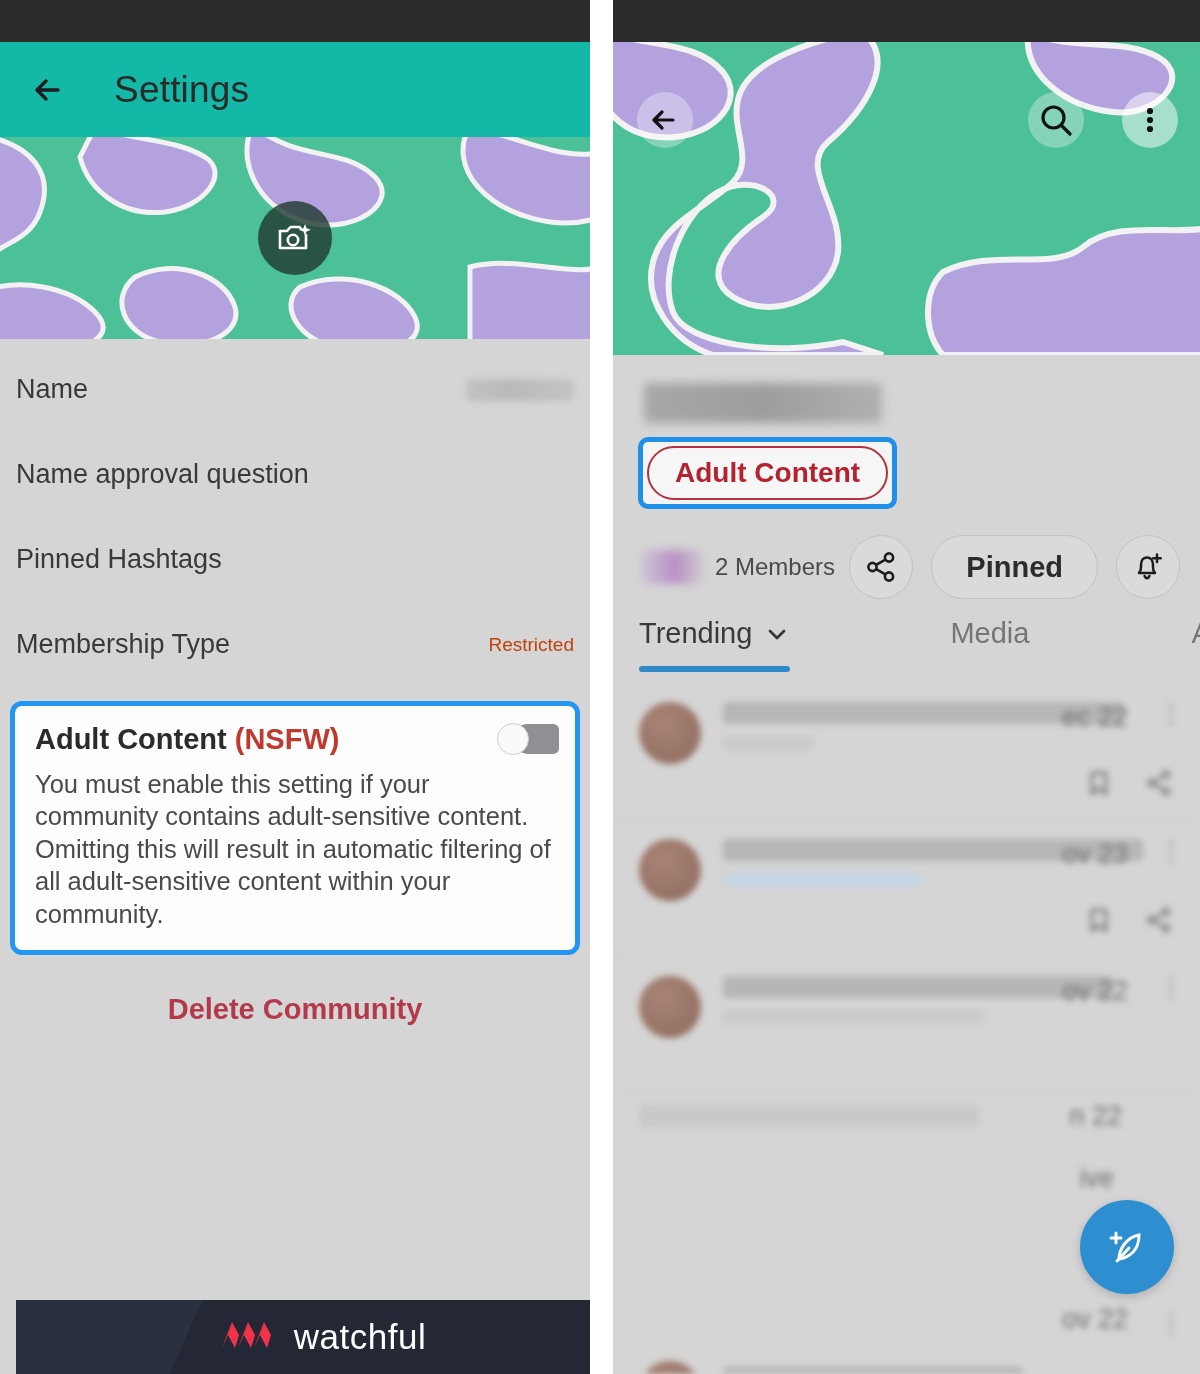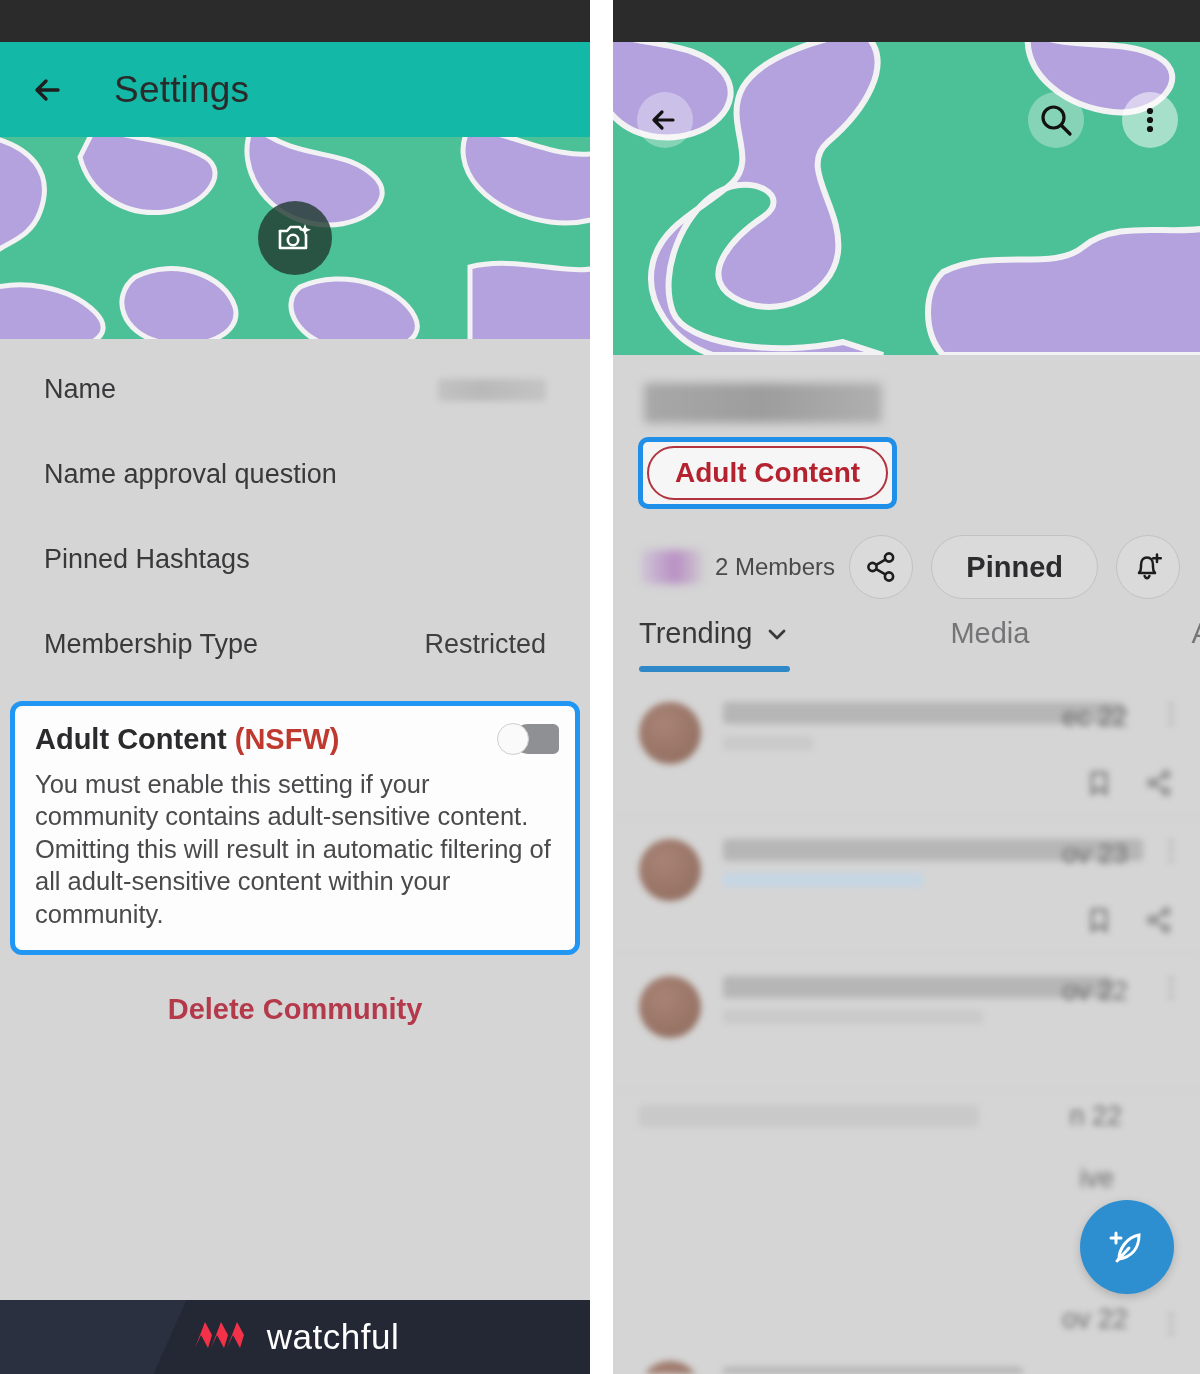--- a/index.html
+++ b/index.html
@@ -40,24 +40,24 @@
     position:absolute;left:50%;top:50%;transform:translate(-50%,-50%);
     width:74px;height:74px;border-radius:50%;
     background:rgba(34,60,50,.82);
     display:flex;align-items:center;justify-content:center;
   }
 
   
   .settings-list{background:#d5d5d5;padding-top:8px;}
   .srow{
     display:flex;align-items:center;justify-content:space-between;
-    padding:0 44px;height:85px;box-sizing:border-box;
+    padding:0 16px;height:85px;box-sizing:border-box;
   }
   .srow-label{font-size:27px;color:#39393b;}
-  .srow-value{font-size:27px;color:#404040;}
+  .srow-value{font-size:19px;color:#c2410c;}
   .redact{
     width:108px;height:22px;border-radius:4px;
     background:linear-gradient(90deg,#c2c2c2,#b9b9b9 40%,#c4c4c4);
     filter:blur(3px);
   }
 
   
   .nsfw-card{
     margin:14px 10px 0 10px;background:#fdfdfd;
     border:5px solid #2196f3;border-radius:12px;
@@ -165,21 +165,21 @@
     background:#2e8fd0;display:flex;align-items:center;justify-content:center;
     box-shadow:0 3px 10px rgba(0,0,0,.18);
   }
 
   
   .footer{
     position:absolute;bottom:0;height:74px;background:#232834;
     display:flex;align-items:center;justify-content:center;gap:18px;
     overflow:hidden;
   }
-  #footer-left{left:0;width:590px;}
+  #footer-left{left:16px;width:590px;padding-left:11px;}
   .footer:before{
     content:"";position:absolute;left:-40px;top:0;width:210px;height:100%;
     background:#2b3040;transform:skewX(-24deg);
   }
   .brand-mark{position:relative;z-index:2;}
   .brand-word{
     position:relative;z-index:2;color:#ffffff;font-size:35px;letter-spacing:.5px;
   }
 </style>
 </head>

